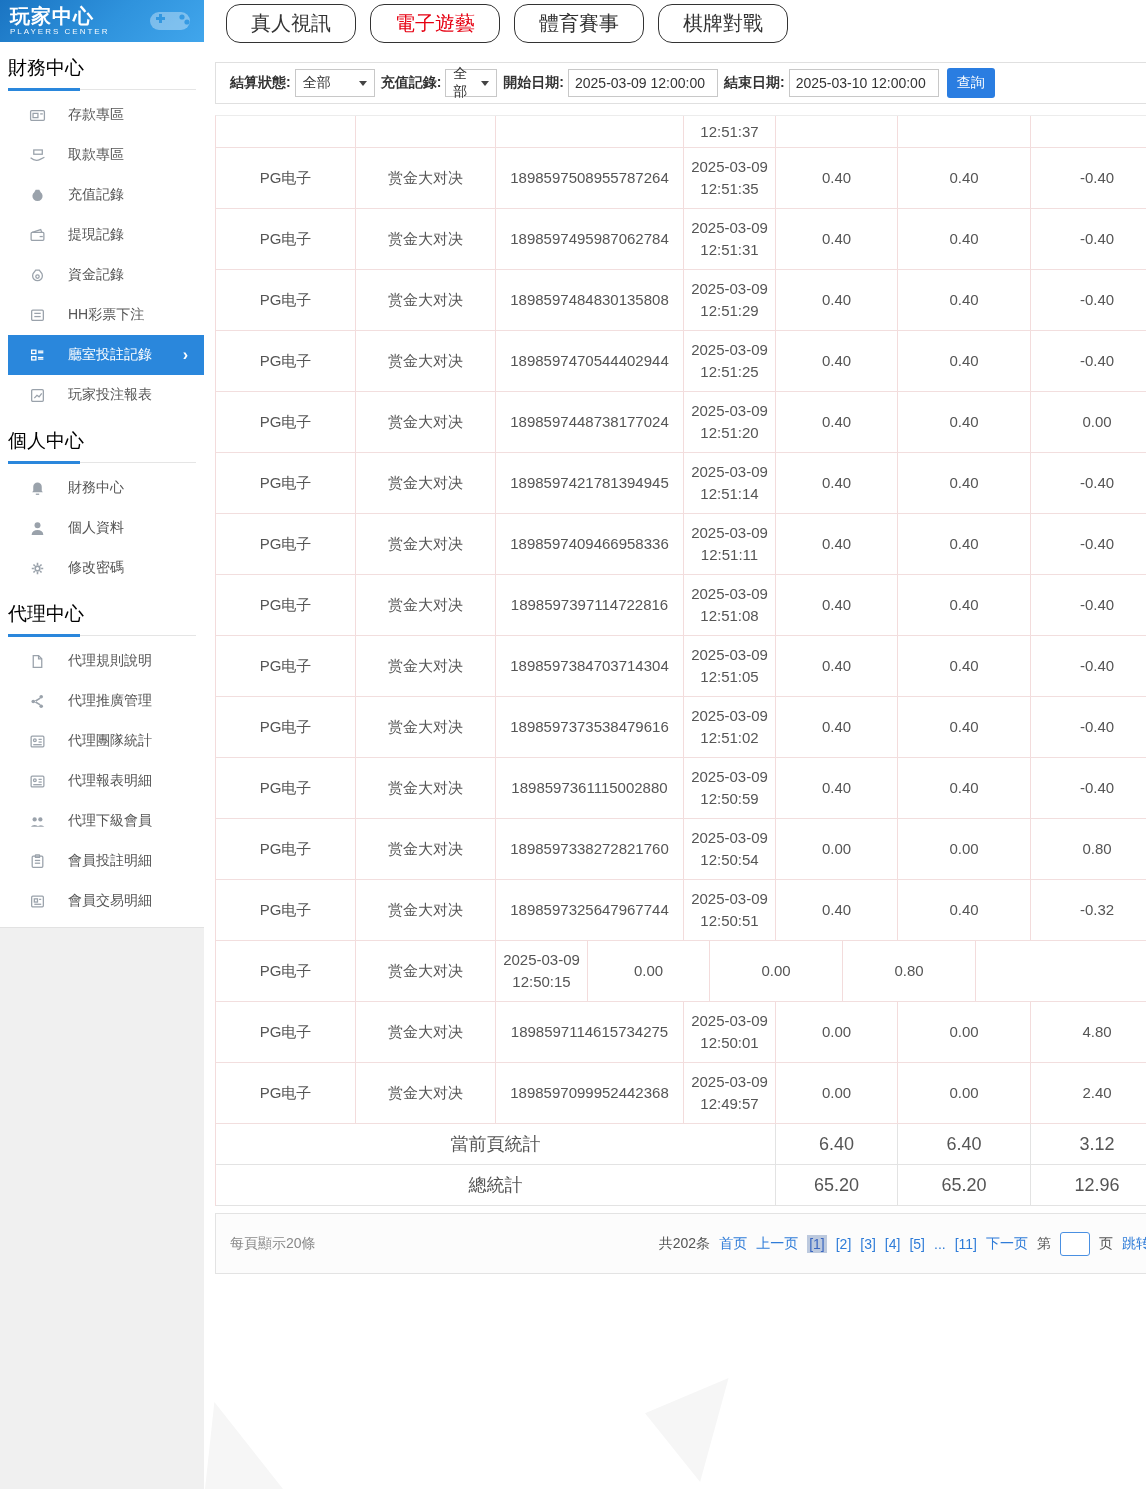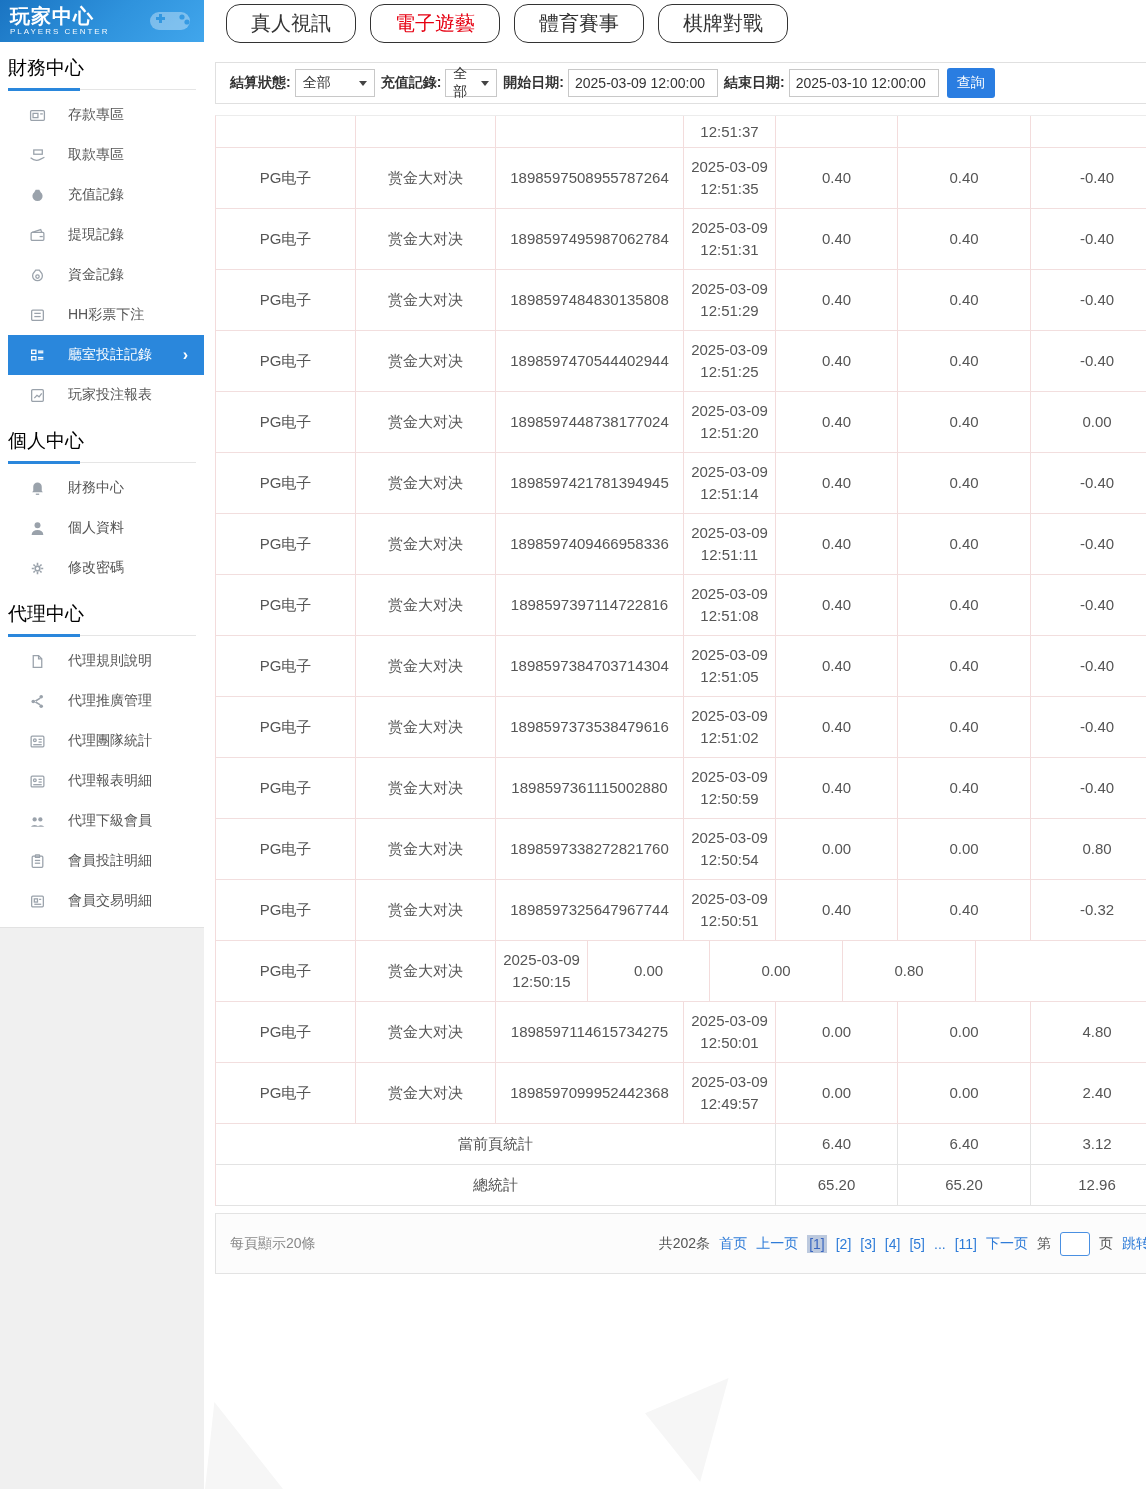--- a/index.html
+++ b/index.html
@@ -47,21 +47,21 @@
   
   .btable{position:absolute;left:215px;top:115px;width:948px;border-left:1px solid #f3dcdc;border-top:1px solid #ececec;}
   .trow{display:flex;border-bottom:1px solid #f2dede;box-sizing:border-box;}
   .tcell{box-sizing:border-box;border-right:1px solid #f3dcdc;display:flex;align-items:center;
     justify-content:center;text-align:center;color:#555;font-size:15px;line-height:1.45;padding:0 2px;word-break:break-all;}
   .c1{width:140px;} .c2{width:140px;} .c3{width:188px;} .c4{width:92px;}
   .c5{width:122px;} .c6{width:133px;} .c7{width:133px;}
   .trow.partial{height:32px;}
   .trow.data{height:61px;}
   .trow.summary{height:41px;border-bottom:1px solid #e3e3e3;}
-  .trow.summary .tcell{border-right-color:#e3e3e3;font-size:15px;}
+  .trow.summary .tcell{border-right-color:#e3e3e3;font-size:18px;}
   .sumlabel{width:560px;}
   
   .pagebar{position:absolute;left:215px;top:1213px;width:948px;height:61px;box-sizing:border-box;
     border:1px solid #e3e3e3;background:#fcfcfc;display:flex;align-items:center;font-size:14px;}
   .perpage{color:#888;padding-left:14px;}
   .pgright{margin-left:auto;display:flex;align-items:center;gap:9px;padding-right:12px;white-space:nowrap;}
   .pgtotal{color:#555;}
   .pglink{color:#2f7cd8;cursor:pointer;text-decoration:none;}
   .pglink.current{background:#bcc9de;color:#3a66c0;padding:1px 2px;}
   .pgtext{color:#555;}

